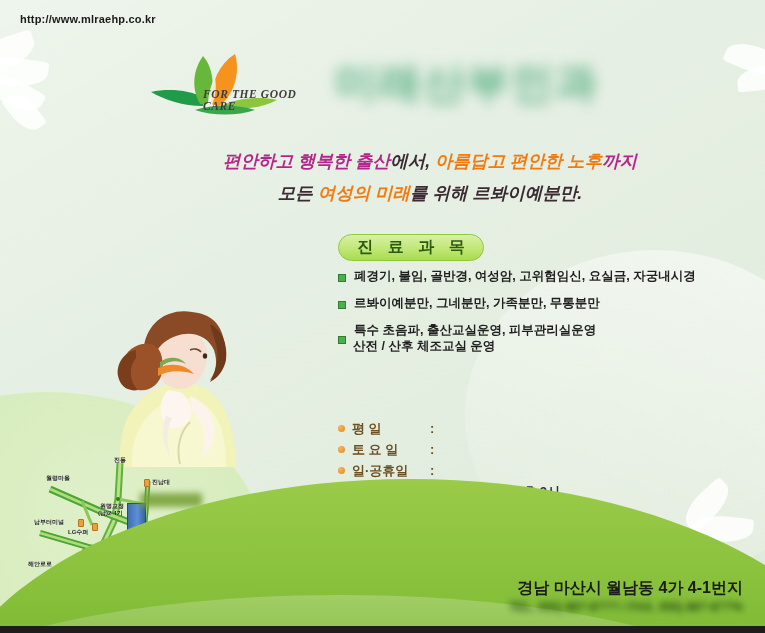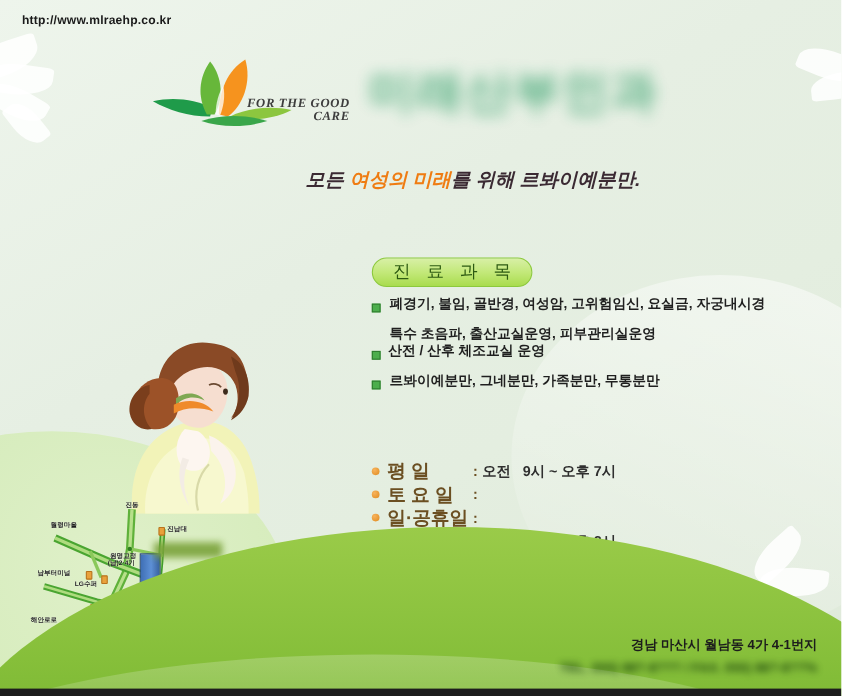--- a/index.html
+++ b/index.html
@@ -71,21 +71,21 @@
 
   
   .url-text {
     position:absolute; left:20px; top:13px;
     font-family:"Liberation Sans", sans-serif;
     font-size:11px; font-weight:bold; color:#1a1a1a;
     letter-spacing:.2px;
   }
 
   
-  .logo-wrap { position:absolute; left:113px; top:48px; width:205px; height:72px;text-align:right; }
+  .logo-wrap { position:absolute; left:125px; top:48px; width:205px; height:72px; }
   .logo-tag {
     position:absolute; left:78px; top:40px;
     font-family:"Liberation Serif", serif;
     font-size:11.5px; font-weight:bold; font-style:italic;
     color:#3d3d3d; letter-spacing:.6px;
   }
 
   
   .clinic-name {
     position:absolute; left:335px; top:55px;
@@ -111,40 +111,40 @@
   .tagline .or { color:#ef7c12; }
   .tagline .dk { color:#3b2a33; }
   .tagline-l2 { margin-top:2px; }
 
   
   .pill {
     position:absolute;
     width:146px; height:27px;
     border-radius:14px;
     display:flex; align-items:center; justify-content:center;
-    font-size:16px; font-weight:normal;
+    font-size:16px; font-weight:bold;
     letter-spacing:5px;
     text-indent:5px;
   }
   .pill-dept {
     left:338px; top:234px;
     background:linear-gradient(180deg,#d8f0a6 0%,#c2e878 52%,#a9dc4e 100%);
     border:1px solid #8cc93c;
     color:#2d5a12;
   }
   .pill-hours {
     left:338px; top:385px;
     background:linear-gradient(180deg,#f4eed8 0%,#e6dcb8 55%,#d4c490 100%);
     border:1px solid #c0ad78;
     color:#5b4a1e;
   }
 
   
   .dept-list { position:absolute; left:338px; top:268px; width:410px; }
-  .dept-row { display:flex; align-items:flex-end; margin-bottom:11px; }
+  .dept-row { display:flex; align-items:center; margin-bottom:11px; }
   .sq-bullet {
     width:8px; height:8px; flex:0 0 8px;
     background:#4cae4c;
     border:1px solid #2f7d2f;
     margin-top:4px; margin-right:8px;
   }
   .dept-text {
     font-size:12.5px; font-weight:bold; color:#1f1f1f;
     line-height:16px; white-space:nowrap;
   }
@@ -153,42 +153,42 @@
   
   .hours-list { position:absolute; left:338px; top:418px; width:300px; }
   .hours-row { display:flex; align-items:center; height:21px; }
   .dot-bullet {
     width:7px; height:7px; flex:0 0 7px;
     border-radius:50%;
     background:radial-gradient(circle at 35% 32%,#f7b35c,#e08a1e);
     margin-right:7px;
   }
   .h-day {
-    font-size:17px; font-weight:bold; color:#6b4f22;
+    font-size:13px; font-weight:bold; color:#6b4f22;
     width:78px; display:inline-block; white-space:nowrap;
   }
   .h-sep { font-size:13px; font-weight:bold; color:#6b4f22; margin:0 4px 0 0; }
   .h-time {
     font-size:13px; font-weight:bold; color:#2f2f2f;
     white-space:pre;
   }
 
   
   .emergency {
     position:absolute; left:338px; top:508px;
     font-size:16.5px; font-weight:bold; white-space:nowrap;
   }
   .emergency .red { color:#d0101a; }
   .emergency .mid { color:#4a4a4a; margin:0 3px; }
   .emergency .navy { color:#162a7a; }
 
   
   .footer-addr {
     position:absolute; right:22px; top:578px;
-    font-size:12px; font-weight:bold; color:#1c1c1c;
+    font-size:16px; font-weight:bold; color:#1c1c1c;
     white-space:nowrap;
   }
   .footer-phone {
     position:absolute; right:22px; top:600px;
     font-size:12px; font-weight:bold; color:#123a08;
     filter:blur(3.2px);
     opacity:.85;
     white-space:nowrap;
   }
 
@@ -249,51 +249,54 @@
       <path d="M96 58 C112 50 134 48 152 52 C138 60 116 62 98 60 Z" fill="#8cc63f"></path>
       <path d="M70 62 C88 56 112 56 130 62 C112 68 88 68 70 62 Z" fill="#3aa64a"></path>
       <path d="M83 56 C83 46 86 36 90 30 C92 40 90 50 87 57 Z" fill="#ffffff" opacity=".75"></path>
     </svg>
     <div class="logo-tag">FOR THE GOOD CARE</div>
   </div>
 
   <div class="clinic-name">미래산부인과</div>
 
   <div class="tagline">
+    <div>
+      <span>편안하고 행복한 출산</span><span class="dk">에서,</span>
+      <span class="or">아름답고 편안한 노후</span><span>까지</span>
+    </div>
     <div class="tagline-l2">
       <span class="dk">모든</span>
       <span class="or">여성의 미래</span><span class="dk">를 위해 르봐이예분만.</span>
     </div>
   </div>
 
   <div class="pill pill-dept">진 료 과 목</div>
   <div class="dept-list">
     <div class="dept-row">
       <span class="sq-bullet"></span>
       <span class="dept-text">폐경기, 불임, 골반경, 여성암, 고위험임신, 요실금, 자궁내시경</span>
+    </div>
+    <div class="dept-row">
+      <span class="sq-bullet"></span>
+      <span class="dept-text">르봐이예분만, 그네분만, 가족분만, 무통분만</span>
     </div>
     <div class="dept-row">
       <span class="sq-bullet"></span>
       <span class="dept-text">
         <span>특수 초음파, 출산교실운영, 피부관리실운영</span>
         <span class="l2">산전 / 산후 체조교실 운영</span>
       </span>
     </div>
-    <div class="dept-row">
-      <span class="sq-bullet"></span>
-      <span class="dept-text">르봐이예분만, 그네분만, 가족분만, 무통분만</span>
-    </div>
   </div>
 
   <div class="hours-list">
     <div class="hours-row">
       <span class="dot-bullet"></span>
       <span class="h-day">평      일</span>
       <span class="h-sep">:</span>
-      <span class="h-time">오전   9시 ~ 오후 7시</span>
     </div>
     <div class="hours-row">
       <span class="dot-bullet"></span>
       <span class="h-day">토 요 일</span>
       <span class="h-sep">:</span>
     </div>
     <div class="hours-row">
       <span class="dot-bullet"></span>
       <span class="h-day">일·공휴일</span>
       <span class="h-sep">:</span>

